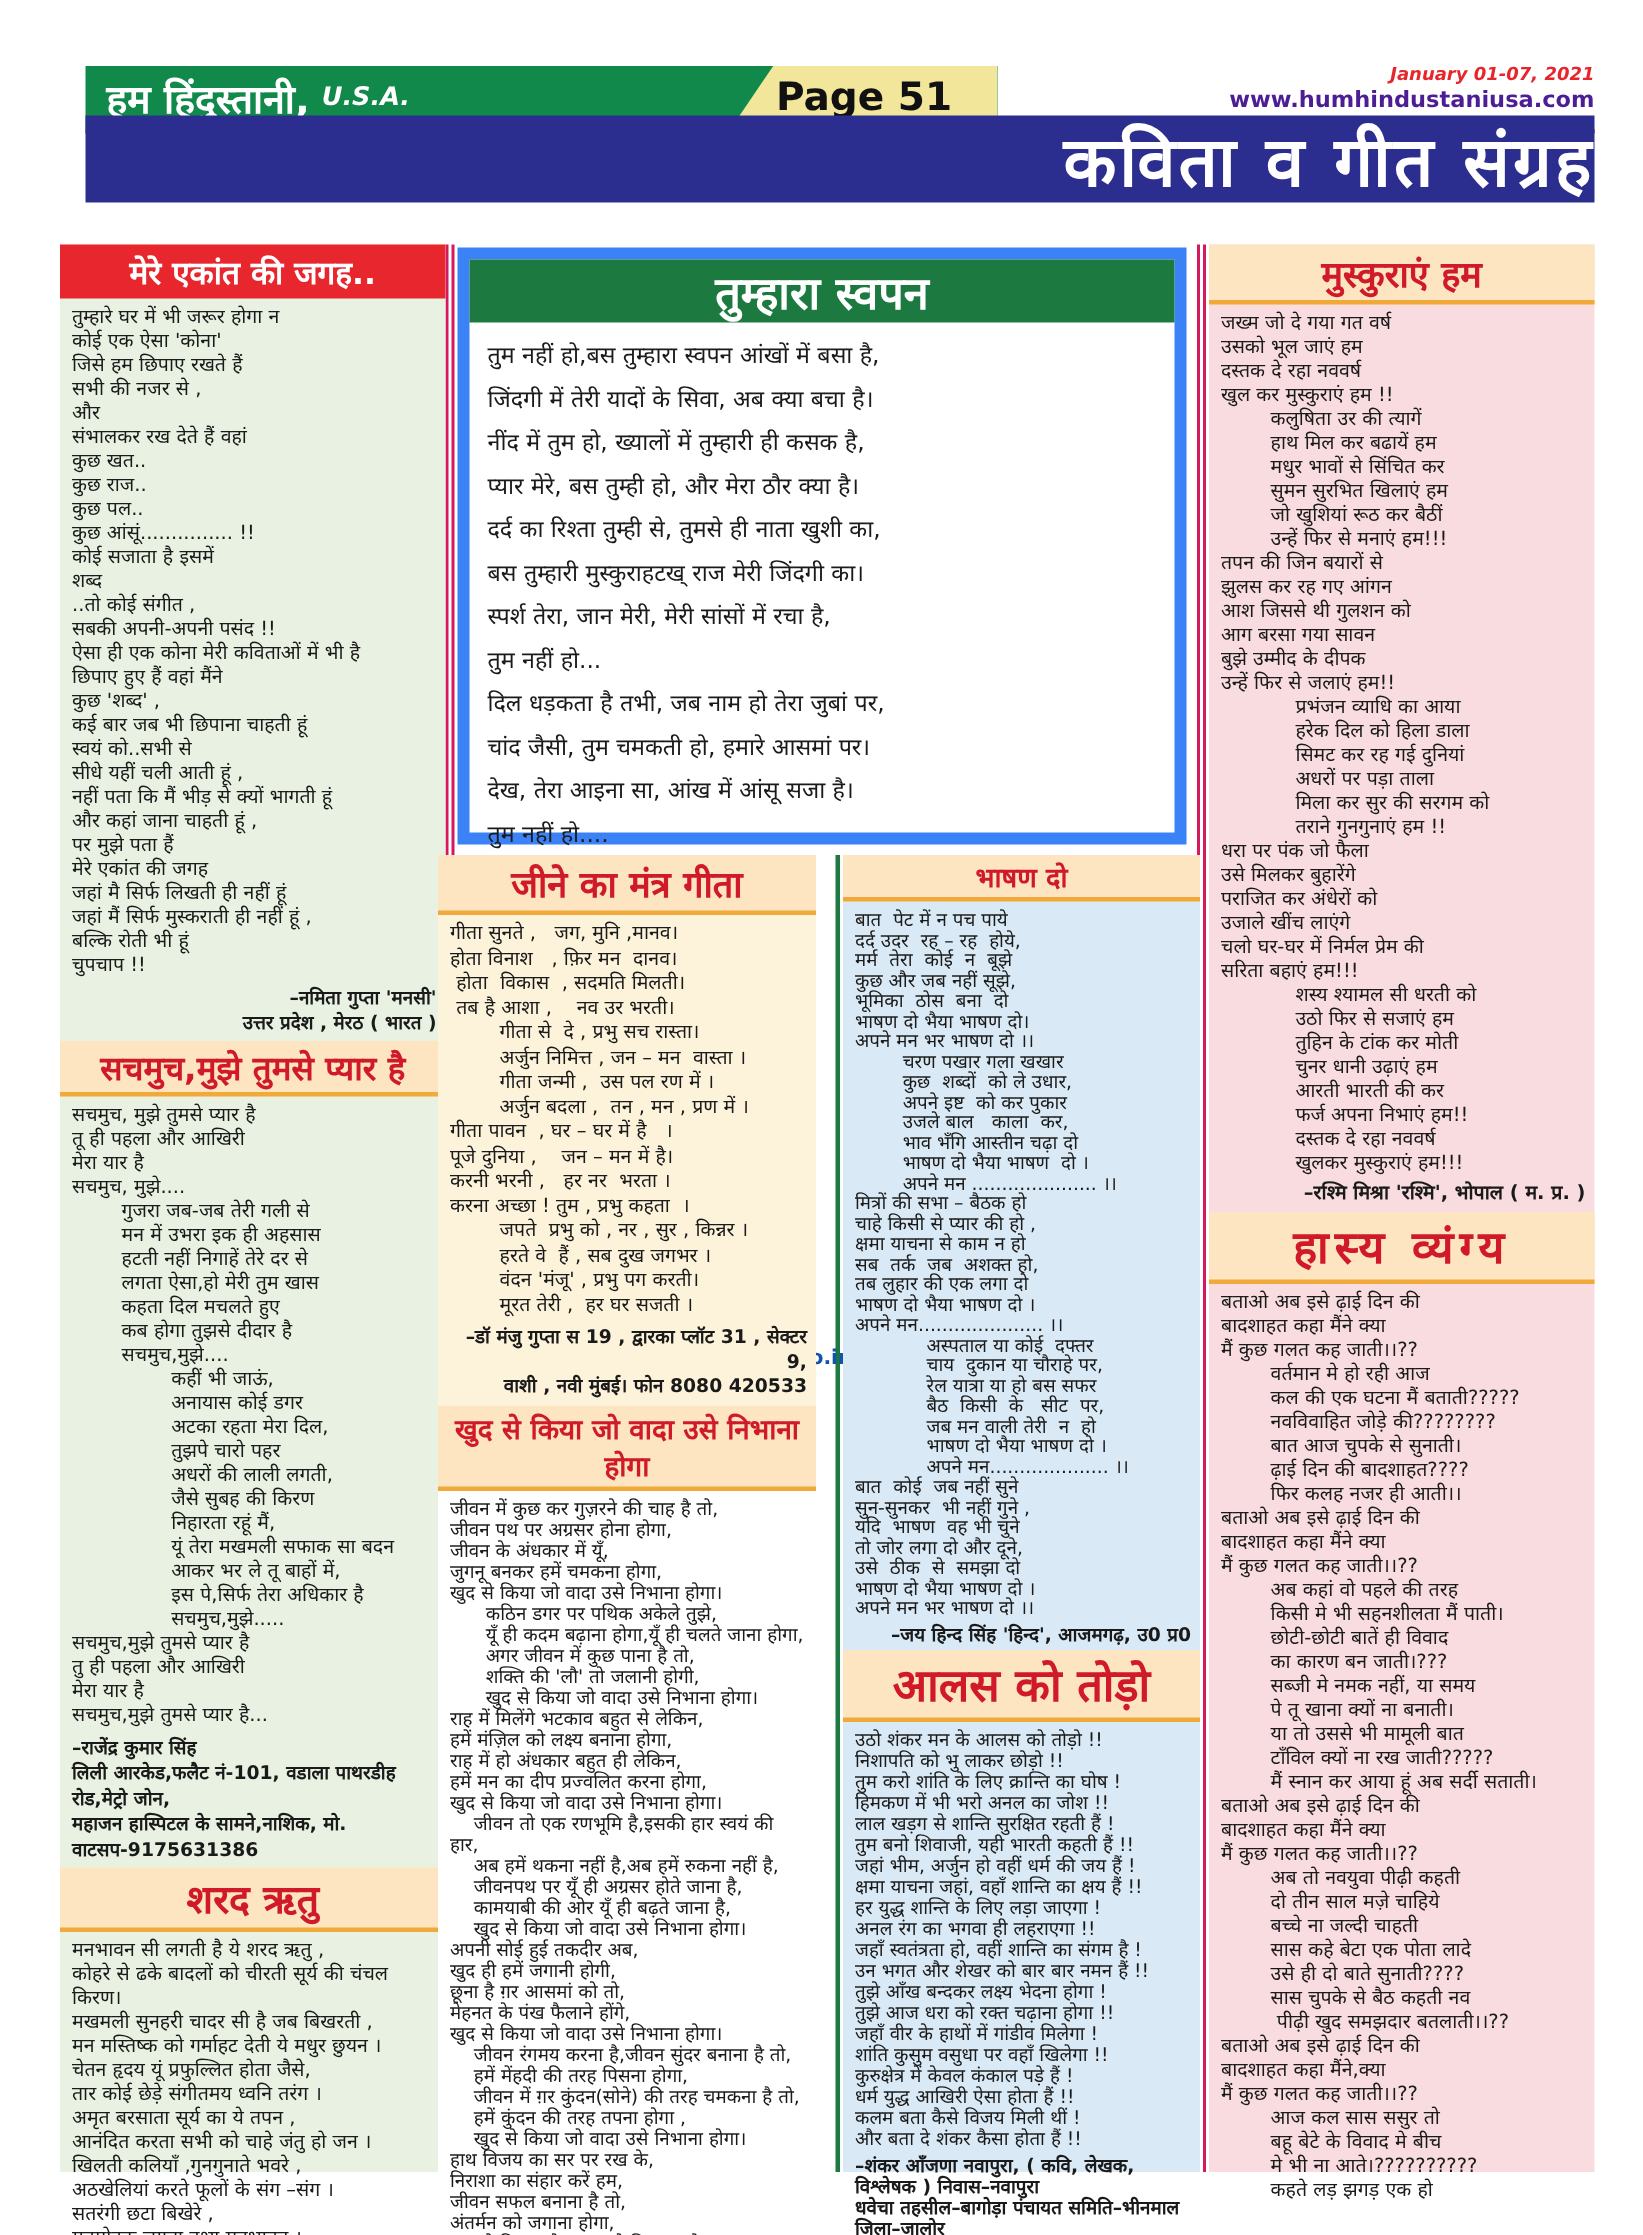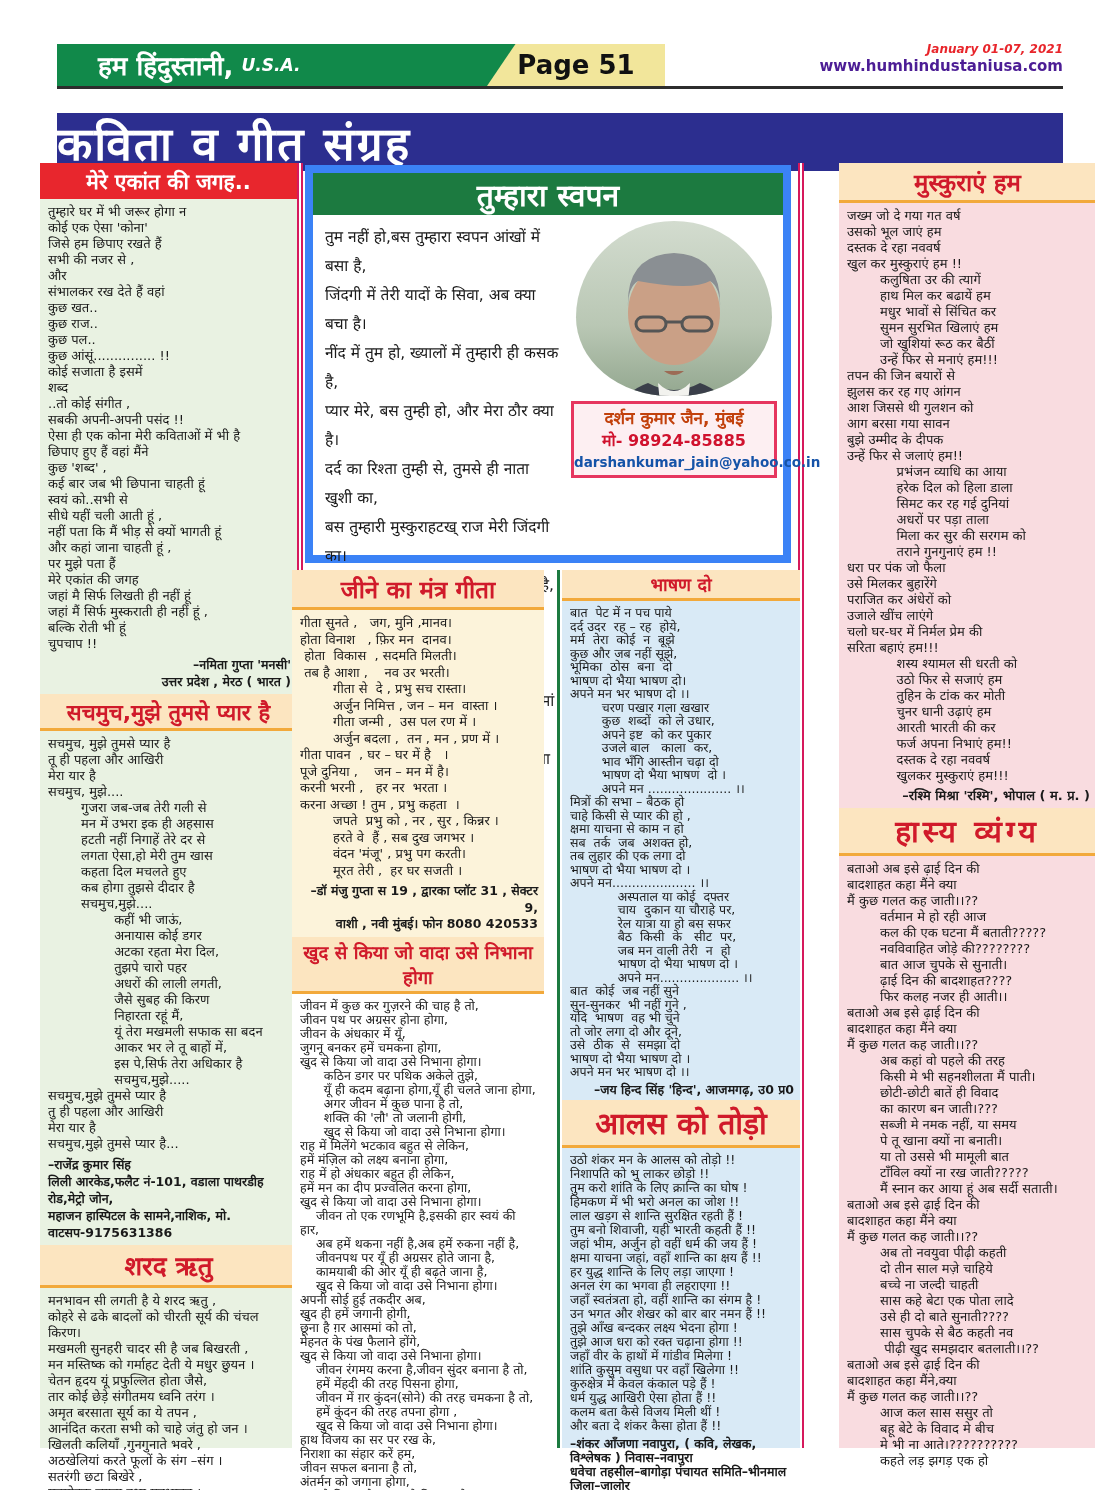--- a/index.html
+++ b/index.html
@@ -2,32 +2,32 @@
 <html><head>
 <meta charset="utf-8">
 <style>
   html,body{margin:0;padding:0;background:#ffffff;}
   .page{position:relative;width:1095px;height:1490px;background:#ffffff;overflow:hidden;
         font-family:"DejaVu Sans",sans-serif;color:#1a1a1a;}
 
   
   .masthead-bar{position:absolute;left:57px;top:44px;width:608px;height:42px;background:#11894a;
                 display:flex;align-items:center;}
-  .masthead-hi{color:#ffffff;font-weight:bold;font-size:26px;padding-left:14px;white-space:nowrap;margin-left:27px;}
+  .masthead-hi{color:#ffffff;font-weight:bold;font-size:26px;padding-left:14px;white-space:nowrap;}
   .masthead-en{color:#ffffff;font-weight:bold;font-style:italic;font-size:17px;padding-left:8px;}
   .page-badge{position:absolute;right:0;top:0;height:42px;width:178px;background:#f2e69b;
               clip-path:polygon(16% 0,100% 0,100% 100%,0 100%);display:flex;align-items:center;justify-content:center;}
   .page-badge span{font-weight:bold;font-size:26px;color:#111;}
   .header-rule{position:absolute;left:57px;top:86px;width:1006px;height:3px;background:#2d2d2d;}
   .dateblock{position:absolute;right:32px;top:42px;width:260px;text-align:right;line-height:1.25;}
   .date-line{color:#e8252b;font-weight:bold;font-style:italic;font-size:12px;}
   .site-line{color:#4c1d95;font-weight:bold;font-size:15px;}
 
-  .banner{position:absolute;left:57px;top:113px;width:1006px;height:58px;background:#2c2e8f;
-          display:flex;align-items:center;justify-content:flex-start;}
+  .banner{position:absolute;left:57px;top:77px;width:1006px;height:58px;background:#2c2e8f;
+          display:flex;align-items:center;justify-content:flex-end;}
   .banner span{color:#ffffff;font-weight:bold;font-size:46px;letter-spacing:2px;}
 
   
   .sep-double{position:absolute;top:163px;height:1285px;width:2px;background:#ffffff;
               border-left:2px solid #d6195c;border-right:2px solid #d6195c;}
   .sep-green{position:absolute;width:3px;background:#1c7a40;}
 
   
   .pline{white-space:pre-wrap;}
   .credit{font-weight:bold;text-align:right;}
@@ -42,21 +42,21 @@
   .col1 .poem{font-size:13px;line-height:16px;}
   .col1 .credit,.col1 .credit-left{font-size:12.5px;line-height:17px;}
   .h-sach{font-size:22px;}
   .h-sharad{font-size:26px;}
 
   
   .swapan-box{position:absolute;left:305px;top:165px;width:486px;height:398px;background:#ffffff;
               border:8px solid #3b82f6;box-sizing:border-box;}
   .swapan-head{background:#1c7a40;height:42px;display:flex;align-items:center;justify-content:center;}
   .swapan-head span{color:#ffffff;font-weight:bold;font-size:30px;}
-  .swapan-body{display:flex;flex-direction:row;height:263px;}
+  .swapan-body{display:flex;flex-direction:column;height:263px;}
   .swapan-poem{flex:1;padding:8px 4px 4px 12px;font-size:15.5px;line-height:29px;font-weight:500;}
   .photo-side{width:218px;display:flex;flex-direction:column;align-items:center;}
   .photo-oval{width:196px;height:258px;margin-top:6px;border-radius:50% 50% 48% 48%/55% 55% 45% 45%;
               background:linear-gradient(#d3dccf 0%,#b9c7b4 60%,#93a78f 100%);overflow:hidden;position:relative;}
   .caption-box{width:206px;margin-top:5px;background:#fdeff2;border:3px solid #e6365f;box-sizing:border-box;
                text-align:center;padding:2px 0 3px 0;}
   .cap-name{color:#c2410c;font-weight:bold;font-size:17px;line-height:24px;}
   .cap-phone{color:#d0122e;font-weight:bold;font-size:16px;line-height:22px;}
   .cap-email{color:#1553a8;font-weight:bold;font-size:13.5px;line-height:20px;}
 
@@ -71,21 +71,21 @@
 
   
   .col3{position:absolute;left:562px;top:570px;width:238px;height:878px;background:#d9eaf6;}
   .h-bhashan{font-size:18px;}
   .h-aalas{font-size:30px;}
   .col3 .poem{font-size:12.5px;line-height:13.5px;}
   .sec-aalas .poem{font-size:12.5px;line-height:14px;}
   .col3 .credit{font-size:12.5px;}
 
   
-  .col4{position:absolute;left:806px;top:163px;width:257px;height:1285px;background:#f9dce0;margin-left:33px;}
+  .col4{position:absolute;left:806px;top:163px;width:257px;height:1285px;background:#f9dce0;}
   .h-muskuraen{font-size:24px;}
   .h-hasya{font-size:30px;letter-spacing:4px;}
   .col4 .poem{font-size:13px;line-height:16px;}
   .col4 .credit{font-size:13px;}
 
   
   .photo-oval svg{position:absolute;left:0;top:0;}
 </style>
 </head>
 <body>

